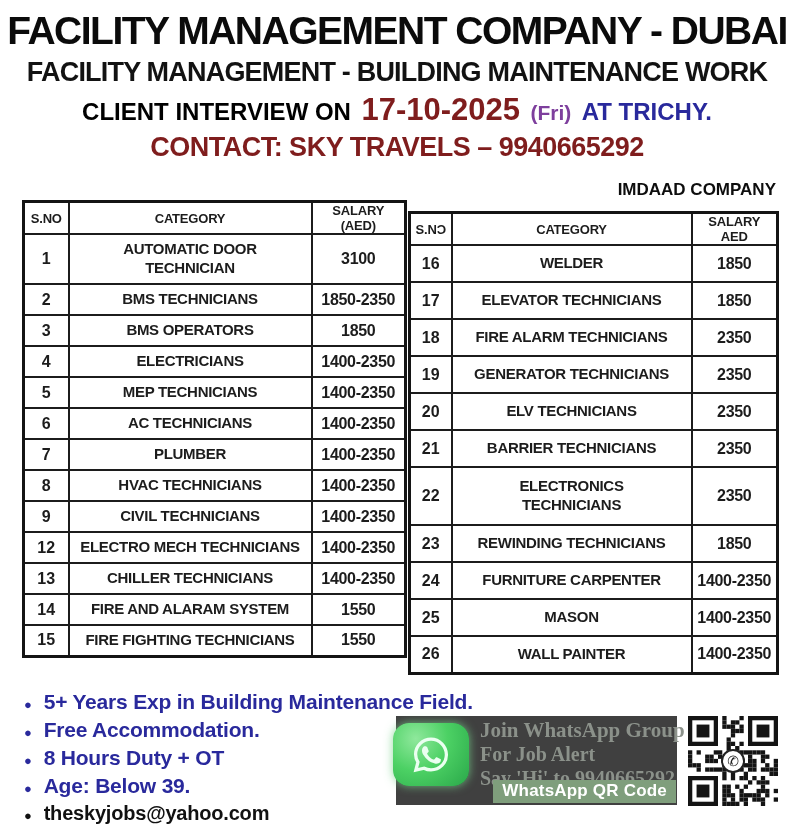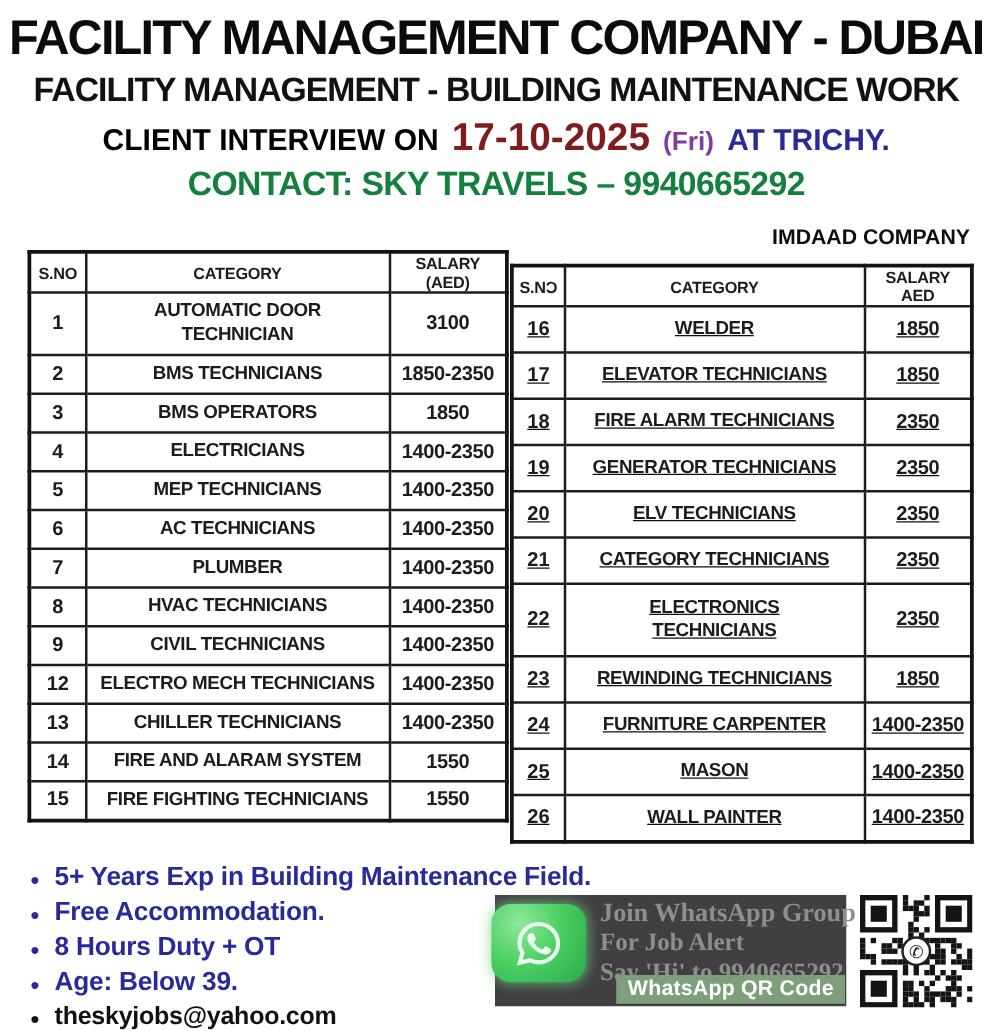--- a/index.html
+++ b/index.html
@@ -10,39 +10,39 @@
   .title{position:absolute;top:9px;left:0;width:794px;text-align:center;
          font-size:39px;font-weight:800;letter-spacing:-1.5px;color:#0b0b0b;white-space:nowrap;}
   .subtitle{position:absolute;top:57px;left:0;width:794px;text-align:center;
             font-size:27px;font-weight:700;letter-spacing:-0.8px;color:#121212;white-space:nowrap;}
   .interview{position:absolute;top:92px;left:0;width:794px;text-align:center;white-space:nowrap;}
   .interview .pre{font-size:24px;font-weight:800;}
   .interview .date{font-size:31px;font-weight:800;margin:0 6px;}
   .interview .day{font-size:21px;font-weight:800;margin-right:6px;}
   .interview .suf{font-size:24px;font-weight:800;}
   .contact{position:absolute;top:132px;left:0;width:794px;text-align:center;
-           font-size:27px;font-weight:800;color:#15803d;letter-spacing:-0.5px;}
+           font-size:27px;font-weight:800;color:#7f1d1d;letter-spacing:-0.5px;}
   .imdaad{position:absolute;top:180px;right:18px;font-size:17px;font-weight:800;color:#0d0d0d;}
 
   
   table.jobs{position:absolute;border-collapse:collapse;table-layout:fixed;background:#fff;}
   table.jobs td,table.jobs th{border:2px solid #1c1c1c;text-align:center;vertical-align:middle;
        padding:0 2px;color:#1c1c1c;overflow:hidden;}
   table.jobs{border:3px solid #141414;}
   table.jobs th{font-size:13px;font-weight:800;letter-spacing:-0.2px;}
   td.sno{font-size:16px;font-weight:800;}
   td.cat{font-size:15px;font-weight:800;white-space:pre-line;letter-spacing:-0.3px;line-height:1.25;}
   td.sal{font-size:16px;font-weight:800;letter-spacing:-0.3px;}
   #tableLeft{left:22px;top:200px;width:382px;}
   #tableLeft th{height:28px;}
   #tableLeft tbody tr{height:31px;}
   #tableLeft tbody tr:nth-child(1){height:50px;}
   #tableRight{left:408px;top:211px;width:368px;}
   #tableRight th{height:25px;}
-  #tableRight tbody tr{height:37px;text-decoration:underline;}
+  #tableRight tbody tr{height:37px;}
   #tableRight tbody tr:nth-child(7){height:58px;}
 
   
   .bullets{position:absolute;left:24px;top:690px;width:470px;}
   .bullet-line{display:flex;align-items:baseline;margin-bottom:4px;
                font-size:21px;font-weight:800;letter-spacing:-0.2px;white-space:nowrap;}
   .bullet-line .dot{font-size:20px;margin-right:12px;}
   .bullet-line.email{font-size:20px;}
 
   
@@ -194,21 +194,21 @@
           <td class="cat">GENERATOR TECHNICIANS</td>
           <td class="sal">2350</td>
         </tr>
         <tr>
           <td class="sno">20</td>
           <td class="cat">ELV  TECHNICIANS</td>
           <td class="sal">2350</td>
         </tr>
         <tr>
           <td class="sno">21</td>
-          <td class="cat">CATEGORY TECHNICIANS</td>
+          <td class="cat">BARRIER TECHNICIANS</td>
           <td class="sal">2350</td>
         </tr>
         <tr>
           <td class="sno">22</td>
           <td class="cat">ELECTRONICS
 TECHNICIANS</td>
           <td class="sal">2350</td>
         </tr>
         <tr>
           <td class="sno">23</td>

